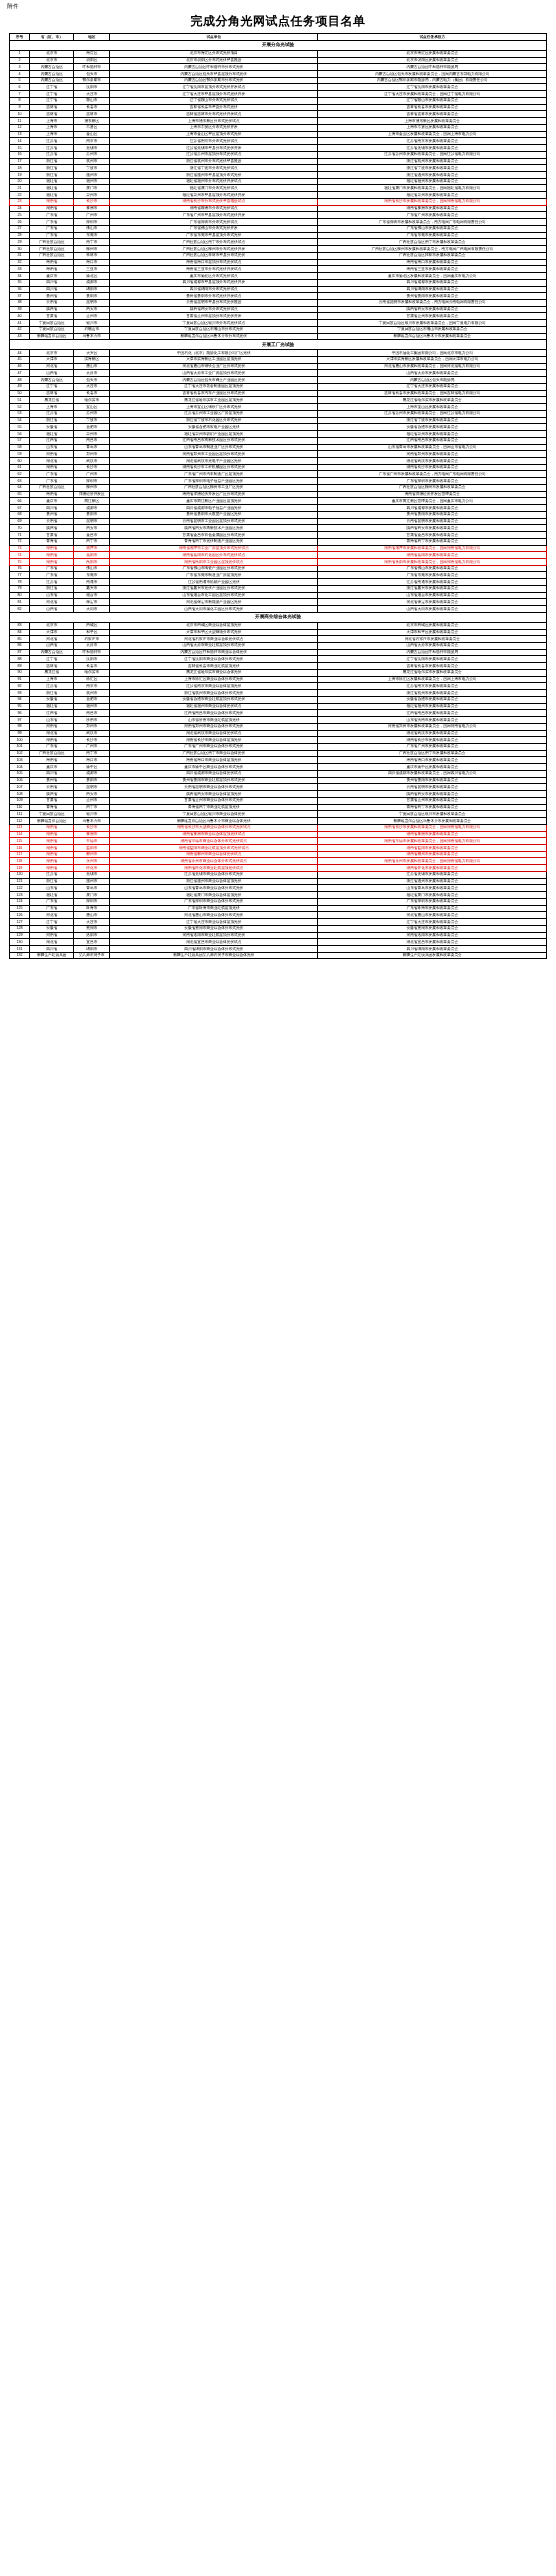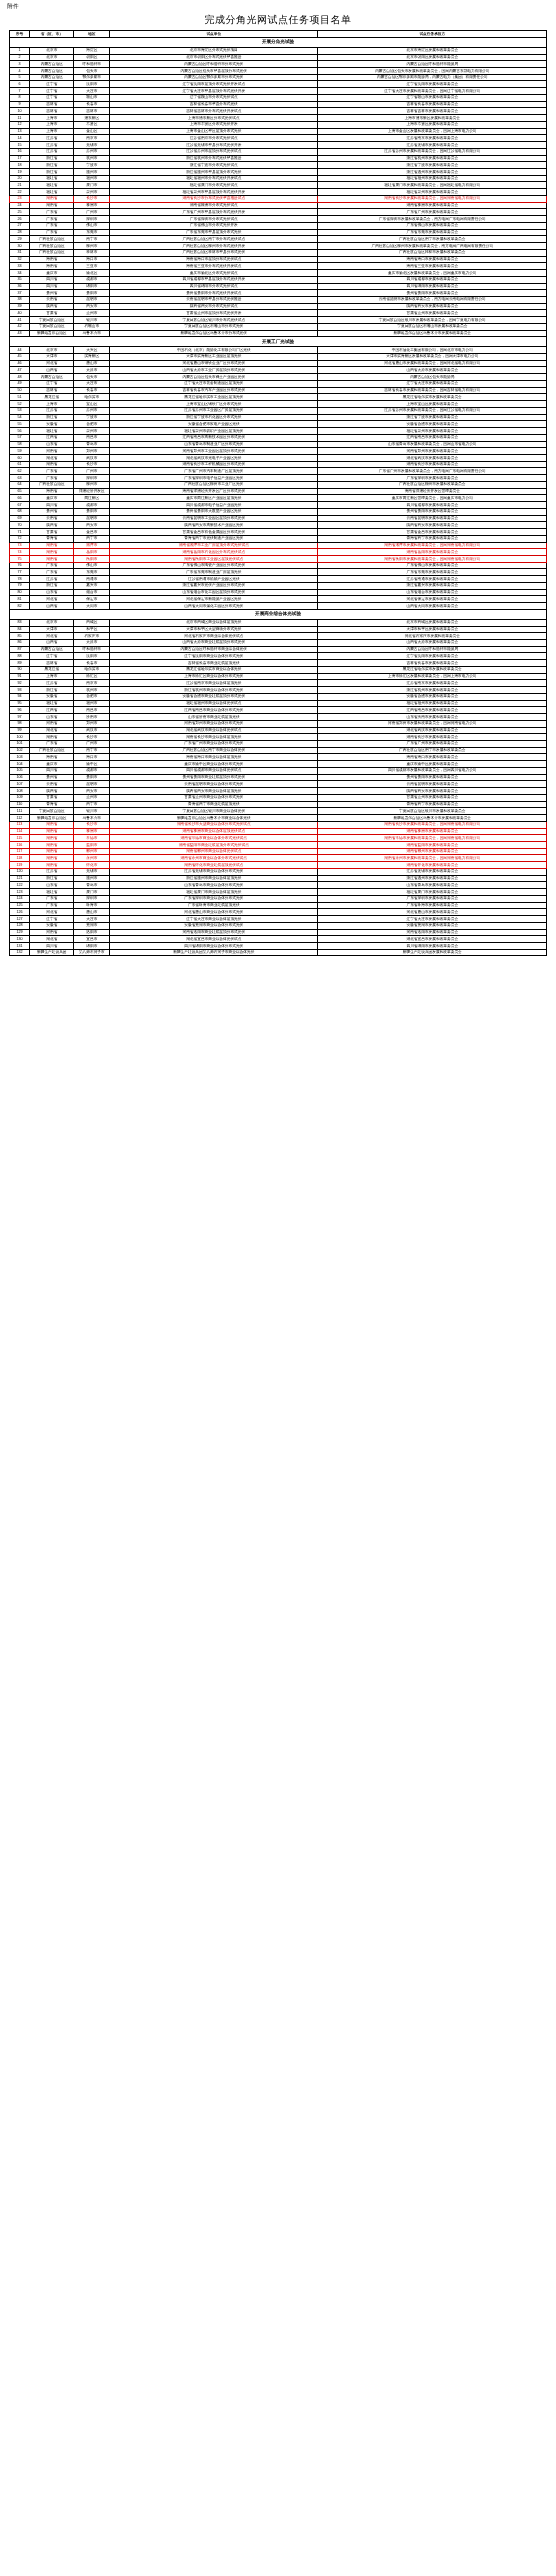--- a/index.html
+++ b/index.html
@@ -1,19 +1,19 @@
 <!DOCTYPE html>
 <html style="font-size:8.2px"><head>
 <meta charset="utf-8">
 <style>
   html,body{margin:0;padding:0;background:#ffffff;}
   body{font-family:"Liberation Sans","DejaVu Sans",sans-serif;color:#000;}
   .page{width:556px;min-height:4085px;position:relative;background:#fff;}
   .attach{font-size:5.7px;padding:3.1px 0 1px 7.2px;color:#000;}
-  .doc-title{text-align:center;font-weight:normal;font-size:10px;letter-spacing:0.5px;padding:1px 0 3.1px 0;}
+  .doc-title{text-align:center;font-weight:bold;font-size:12px;letter-spacing:0.5px;padding:1px 0 3.1px 0;}
   table.main{border-collapse:collapse;width:538px;margin:0 auto;table-layout:fixed;}
   table.main td,table.main th{border:0.5px solid #000;font-size:3.7px;line-height:1.28;padding:0.5px 1px;text-align:center;vertical-align:middle;word-break:break-all;}
   thead th{font-weight:bold;font-size:4.6px;background:#fff;padding:1.5px 1px;}
   col.c0{width:20.6px}col.c1{width:44px}col.c2{width:36px}col.c3{width:208px}col.c4{width:229px}
   tr.section td{font-weight:bold;font-size:4.6px;padding:1.5px 0;}
   tr.hl td{color:#d40000;border-color:#d40000;}
   tr.hl td:first-child{border-left-color:#d40000;}
   .foot{height:10.3px;}
 </style>
 </head>

